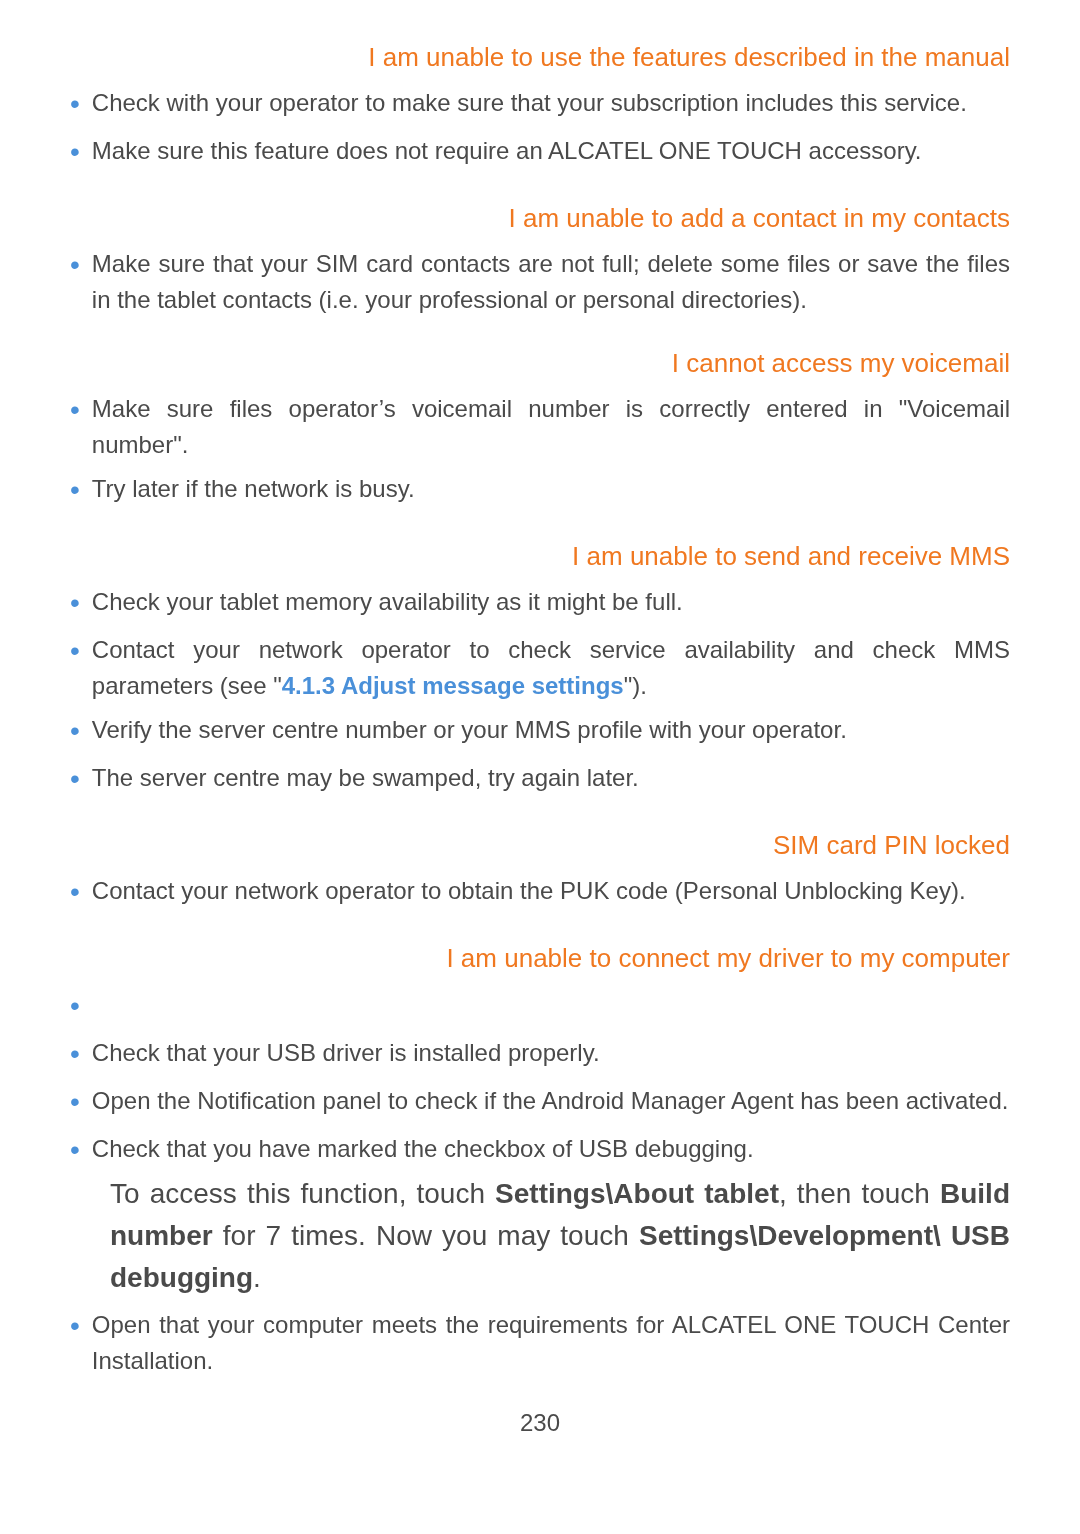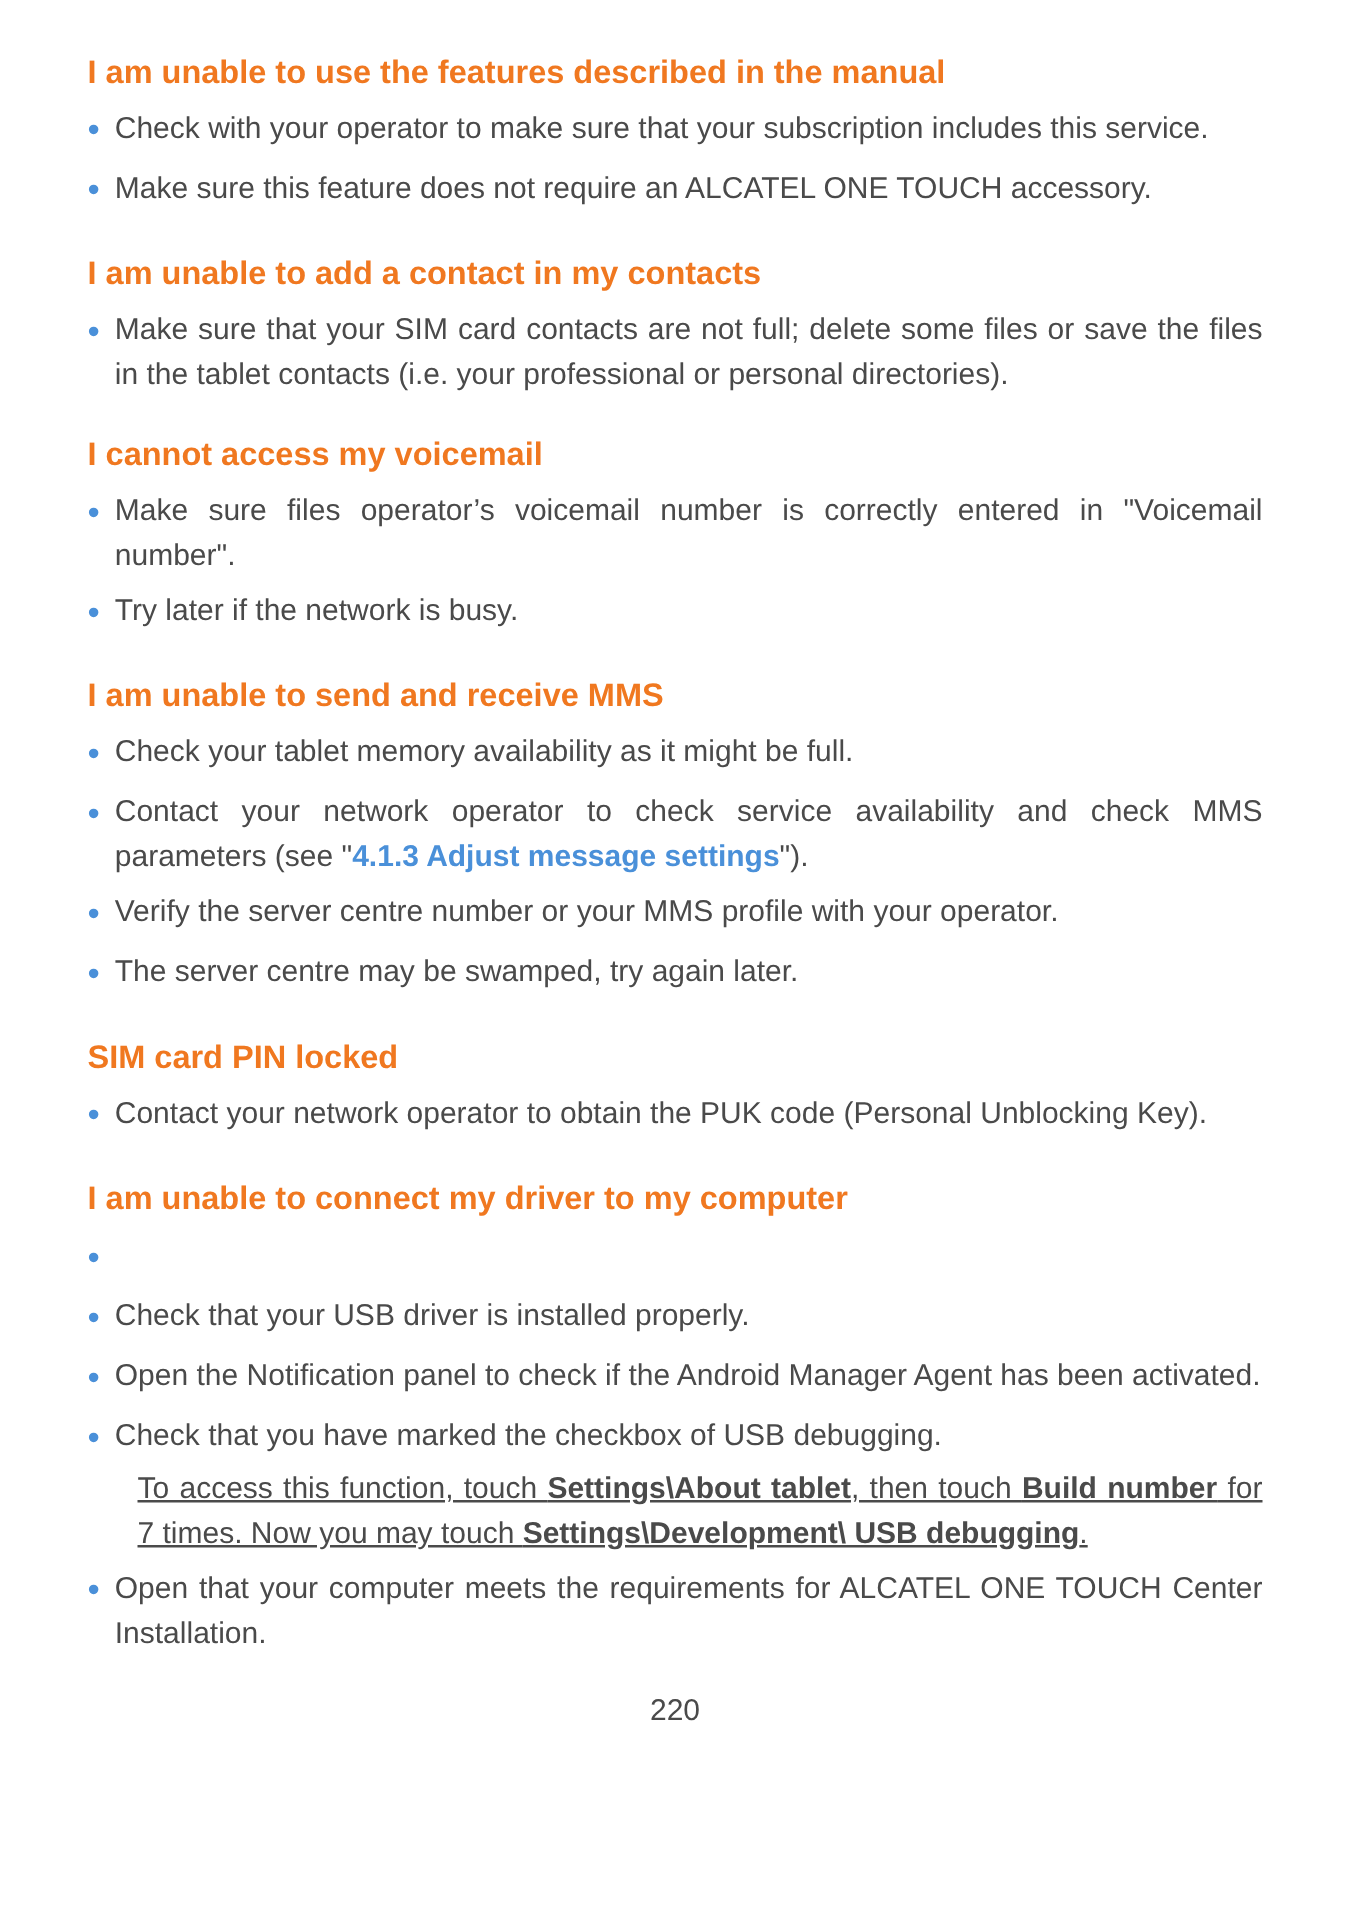--- a/index.html
+++ b/index.html
@@ -16,24 +16,25 @@
       padding: 40px 70px 60px 70px;
       color: #4a4a4a;
     }
 
     .section {
       margin-bottom: 28px;
     }
 
     .section-heading {
       color: #f07820;
-      font-weight: bold;
+      font-weight: normal;
       font-size: 26px;
       margin-bottom: 10px;
       line-height: 1.35;
+      text-align: right;
     }
 
     .bullet-list {
       list-style: none;
       padding: 0;
     }
 
     .bullet-list li {
       display: flex;
       align-items: flex-start;
@@ -55,26 +56,25 @@
     .bullet-list li .text {
       flex: 1;
     }
 
     .highlight {
       color: #4a90d9;
     }
 
     .indent-continuation {
       padding-left: 40px;
-      font-size: 24px;
+      font-size: 28px;
       line-height: 1.5;
       text-align: justify;
       margin-top: -6px;
       margin-bottom: 8px;
-      text-decoration: underline;
     }
 
     .page-number {
       text-align: center;
       font-size: 24px;
       color: #4a4a4a;
       margin-top: 30px;
     }
 
     strong {
@@ -183,14 +183,14 @@
       To access this function, touch <strong>Settings\About tablet</strong>, then touch <strong>Build number</strong> for 7 times. Now you may touch <strong>Settings\Development\ USB debugging</strong>.
     </div>
     <ul class="bullet-list">
       <li>
         <span class="bullet">•</span>
         <span class="text">Open that your computer meets the requirements for ALCATEL ONE TOUCH Center Installation.</span>
       </li>
     </ul>
   </div>
 
-  <div class="page-number">220</div>
+  <div class="page-number">230</div>
 </div>
 
 </body></html>

